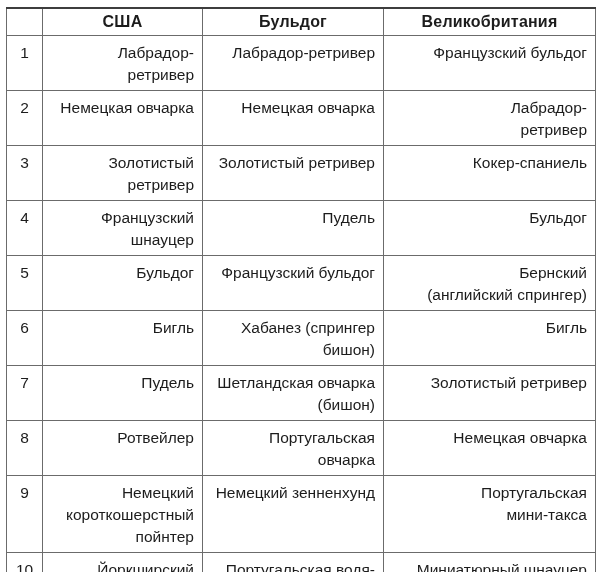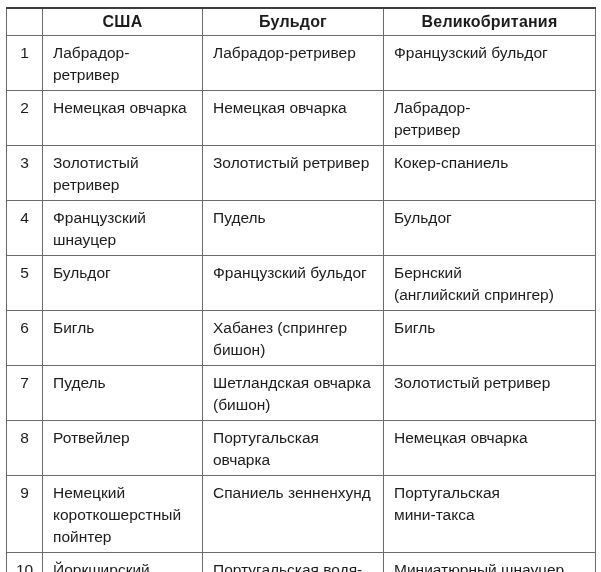--- a/index.html
+++ b/index.html
@@ -24,20 +24,21 @@
     table-layout: fixed;
     border-top: 2px solid #3d3d3d;
     border-bottom: 2px solid #3d3d3d;
     border-left: 1px solid #6b6b6b;
     border-right: 1px solid #6b6b6b;
   }
   table.breeds th,
   table.breeds td {
     border: 1px solid #6b6b6b;
     box-sizing: border-box;
+    text-align: right;
   }
   table.breeds th {
     font-size: 16px;
     font-weight: 700;
     text-align: center;
     vertical-align: middle;
     padding: 2px 0;
     letter-spacing: 0.2px;
   }
   table.breeds td {
@@ -125,21 +126,21 @@
       <td>Ротвейлер</td>
       <td>Португальская
 овчарка</td>
       <td>Немецкая овчарка</td>
     </tr>
     <tr style="height:74px">
       <td class="rank">9</td>
       <td>Немецкий
 короткошерстный
 пойнтер</td>
-      <td>Спаниель зенненхунд</td>
+      <td>Немецкий зенненхунд</td>
       <td>Португальская
 мини-такса</td>
     </tr>
     <tr style="height:50px">
       <td class="rank">10</td>
       <td>Йоркширский
 терьер</td>
       <td>Португальская водя-
 ная собака</td>
       <td>Миниатюрный шнауцер

